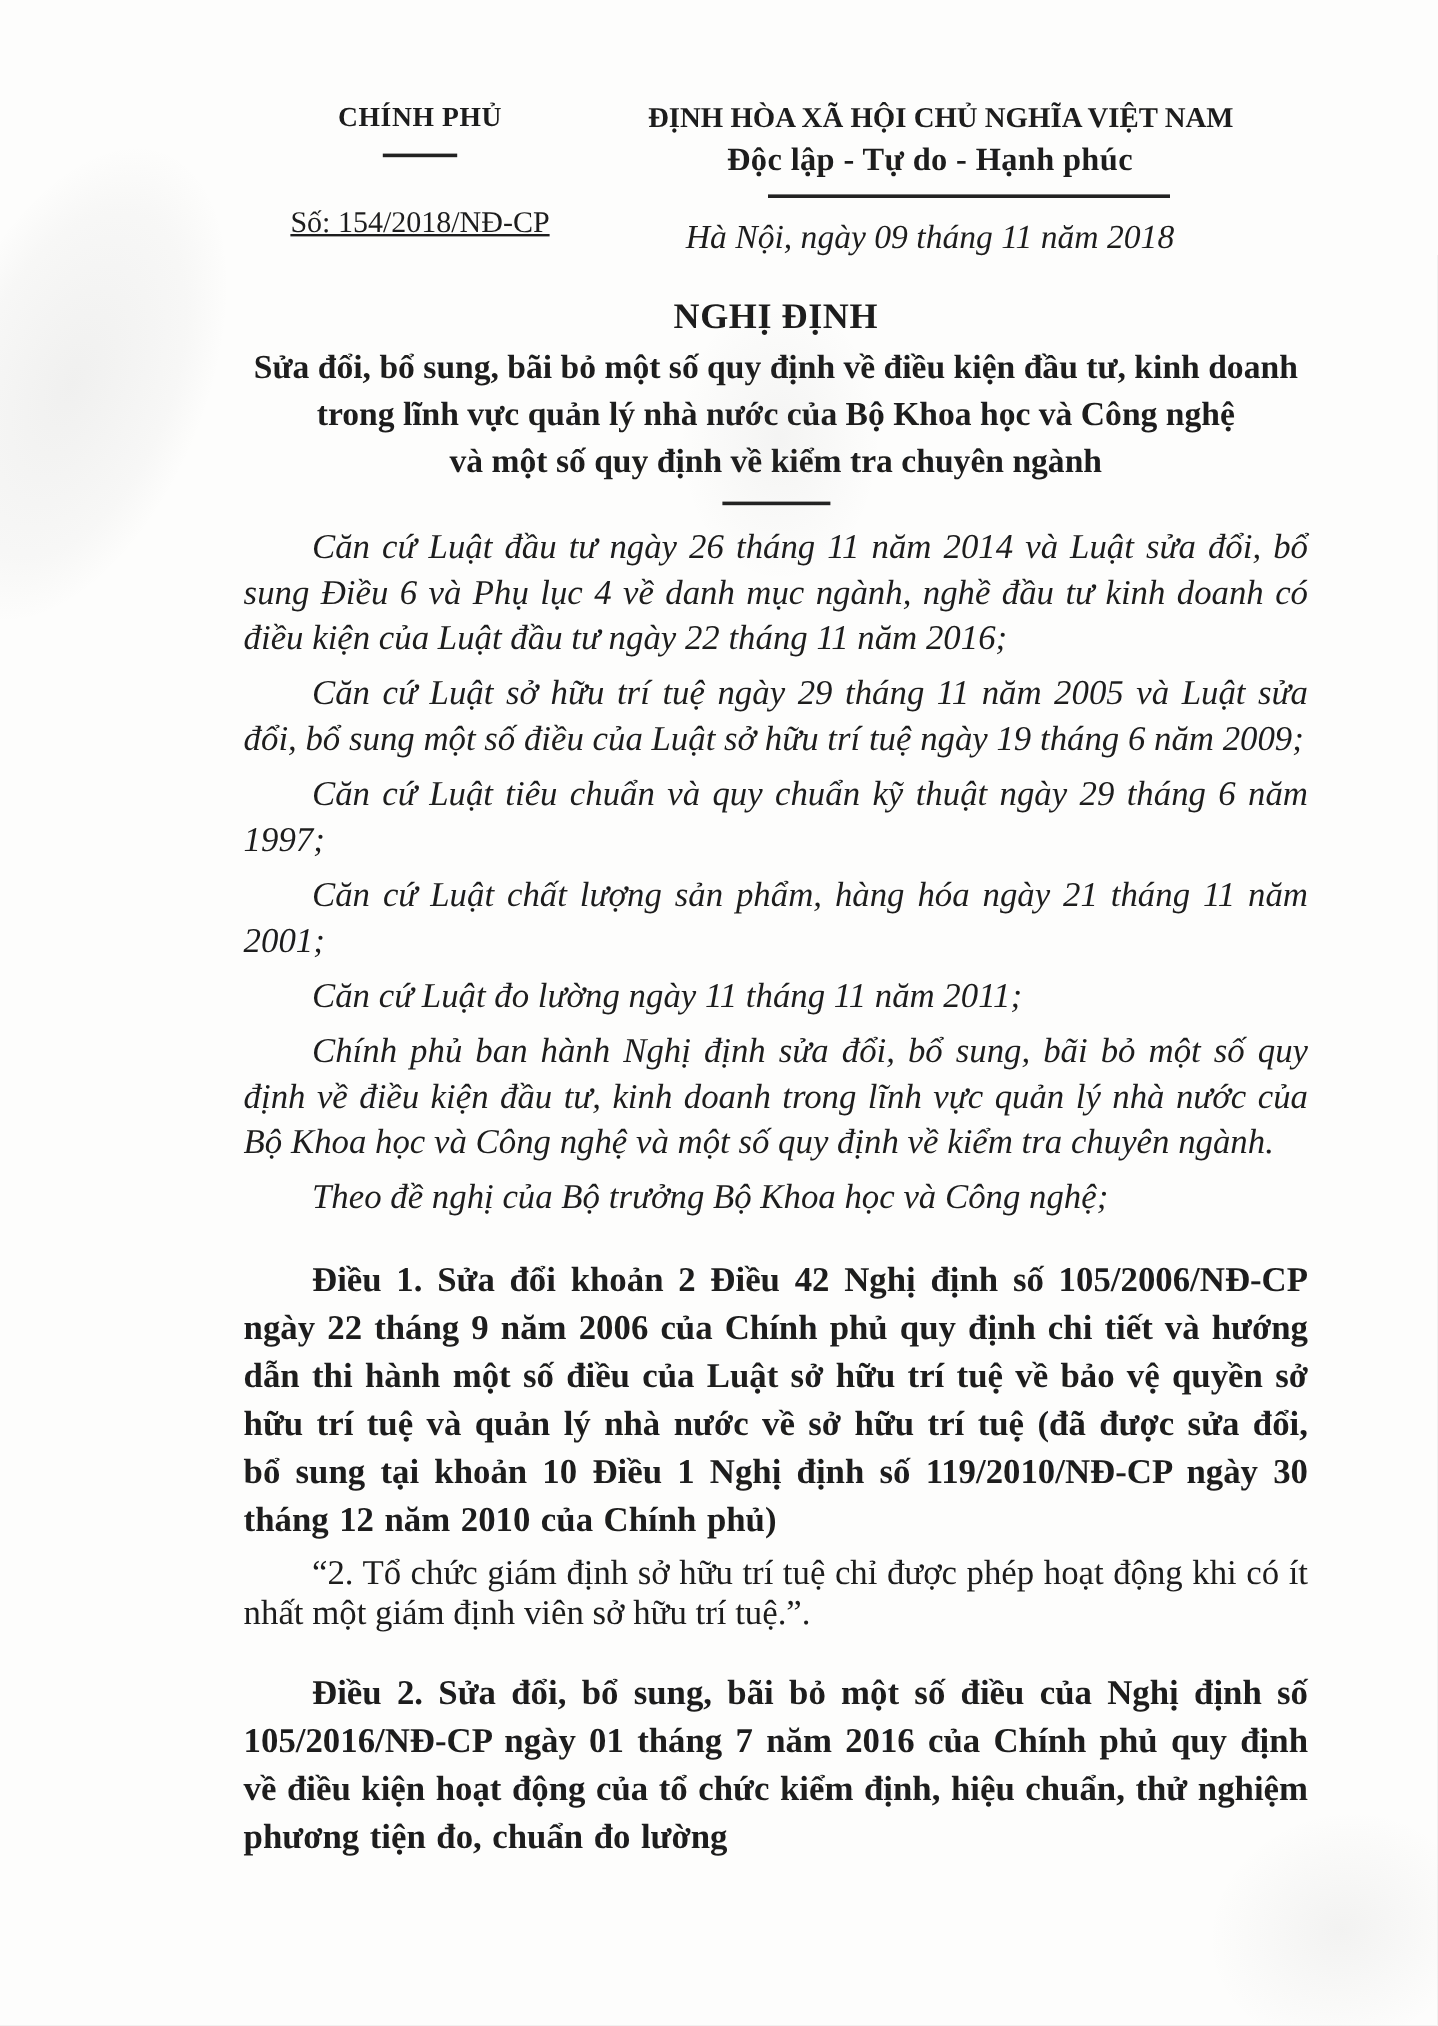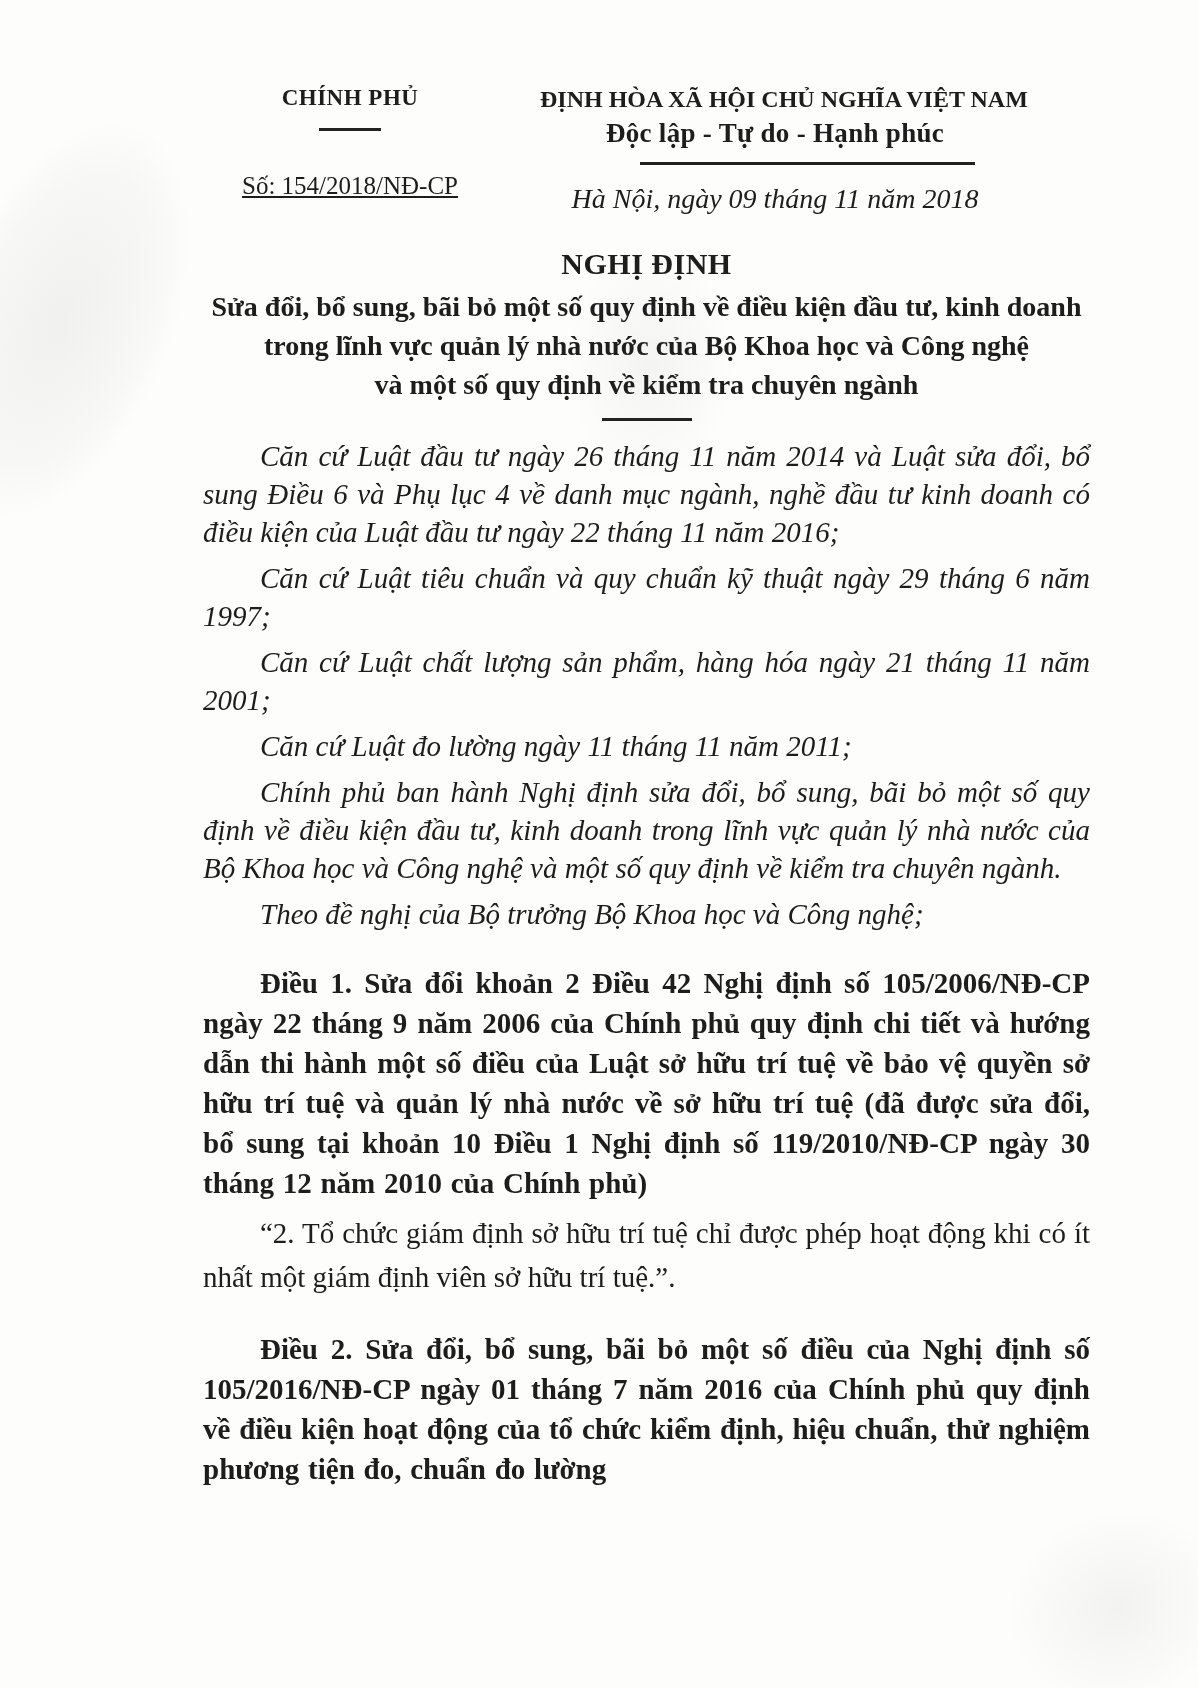--- a/index.html
+++ b/index.html
@@ -129,21 +129,21 @@
     font-style: italic;
   }
   p.article-heading {
     font-weight: bold;
     margin-top: 30px;
     line-height: 40px;
     word-spacing: 1.5px;
   }
   p.article-quote {
     margin-top: 3px;
-    line-height: 44px;
+    line-height: 33px;
   }
 </style>
 </head>
 <body>
 
 <div class="page">
 
   <div class="smudge smudge-topleft"></div>
   <div class="smudge smudge-topcenter"></div>
   <div class="smudge smudge-bottomright"></div>
@@ -167,20 +167,21 @@
     <div class="doc-subtitle">
       <div>Sửa đổi, bổ sung, bãi bỏ một số quy định về điều kiện đầu tư, kinh doanh</div>
       <div>trong lĩnh vực quản lý nhà nước của Bộ Khoa học và Công nghệ</div>
       <div>và một số quy định về kiểm tra chuyên ngành</div>
     </div>
     <div class="title-rule"></div>
   </section>
 
   <section class="doc-body">
     <p class="recital">Căn cứ Luật đầu tư ngày 26 tháng 11 năm 2014 và Luật sửa đổi, bổ sung Điều 6 và Phụ lục 4 về danh mục ngành, nghề đầu tư kinh doanh có điều kiện của Luật đầu tư ngày 22 tháng 11 năm 2016;</p>
+    <p class="recital">Căn cứ Luật sở hữu trí tuệ ngày 29 tháng 11 năm 2005 và Luật sửa đổi, bổ sung một số điều của Luật sở hữu trí tuệ ngày 19 tháng 6 năm 2009;</p>
     <p class="recital">Căn cứ Luật tiêu chuẩn và quy chuẩn kỹ thuật ngày 29 tháng 6 năm 1997;</p>
     <p class="recital">Căn cứ Luật chất lượng sản phẩm, hàng hóa ngày 21 tháng 11 năm 2001;</p>
     <p class="recital">Căn cứ Luật đo lường ngày 11 tháng 11 năm 2011;</p>
     <p class="recital">Chính phủ ban hành Nghị định sửa đổi, bổ sung, bãi bỏ một số quy định về điều kiện đầu tư, kinh doanh trong lĩnh vực quản lý nhà nước của Bộ Khoa học và Công nghệ và một số quy định về kiểm tra chuyên ngành.</p>
     <p class="recital">Theo đề nghị của Bộ trưởng Bộ Khoa học và Công nghệ;</p>
 
     <p class="article-heading">Điều 1. Sửa đổi khoản 2 Điều 42 Nghị định số 105/2006/NĐ-CP ngày 22 tháng 9 năm 2006 của Chính phủ quy định chi tiết và hướng dẫn thi hành một số điều của Luật sở hữu trí tuệ về bảo vệ quyền sở hữu trí tuệ và quản lý nhà nước về sở hữu trí tuệ (đã được sửa đổi, bổ sung tại khoản 10 Điều 1 Nghị định số 119/2010/NĐ-CP ngày 30 tháng 12 năm 2010 của Chính phủ)</p>
     <p class="article-quote">“2. Tổ chức giám định sở hữu trí tuệ chỉ được phép hoạt động khi có ít nhất một giám định viên sở hữu trí tuệ.”.</p>
 
     <p class="article-heading">Điều 2. Sửa đổi, bổ sung, bãi bỏ một số điều của Nghị định số 105/2016/NĐ-CP ngày 01 tháng 7 năm 2016 của Chính phủ quy định về điều kiện hoạt động của tổ chức kiểm định, hiệu chuẩn, thử nghiệm phương tiện đo, chuẩn đo lường</p>

